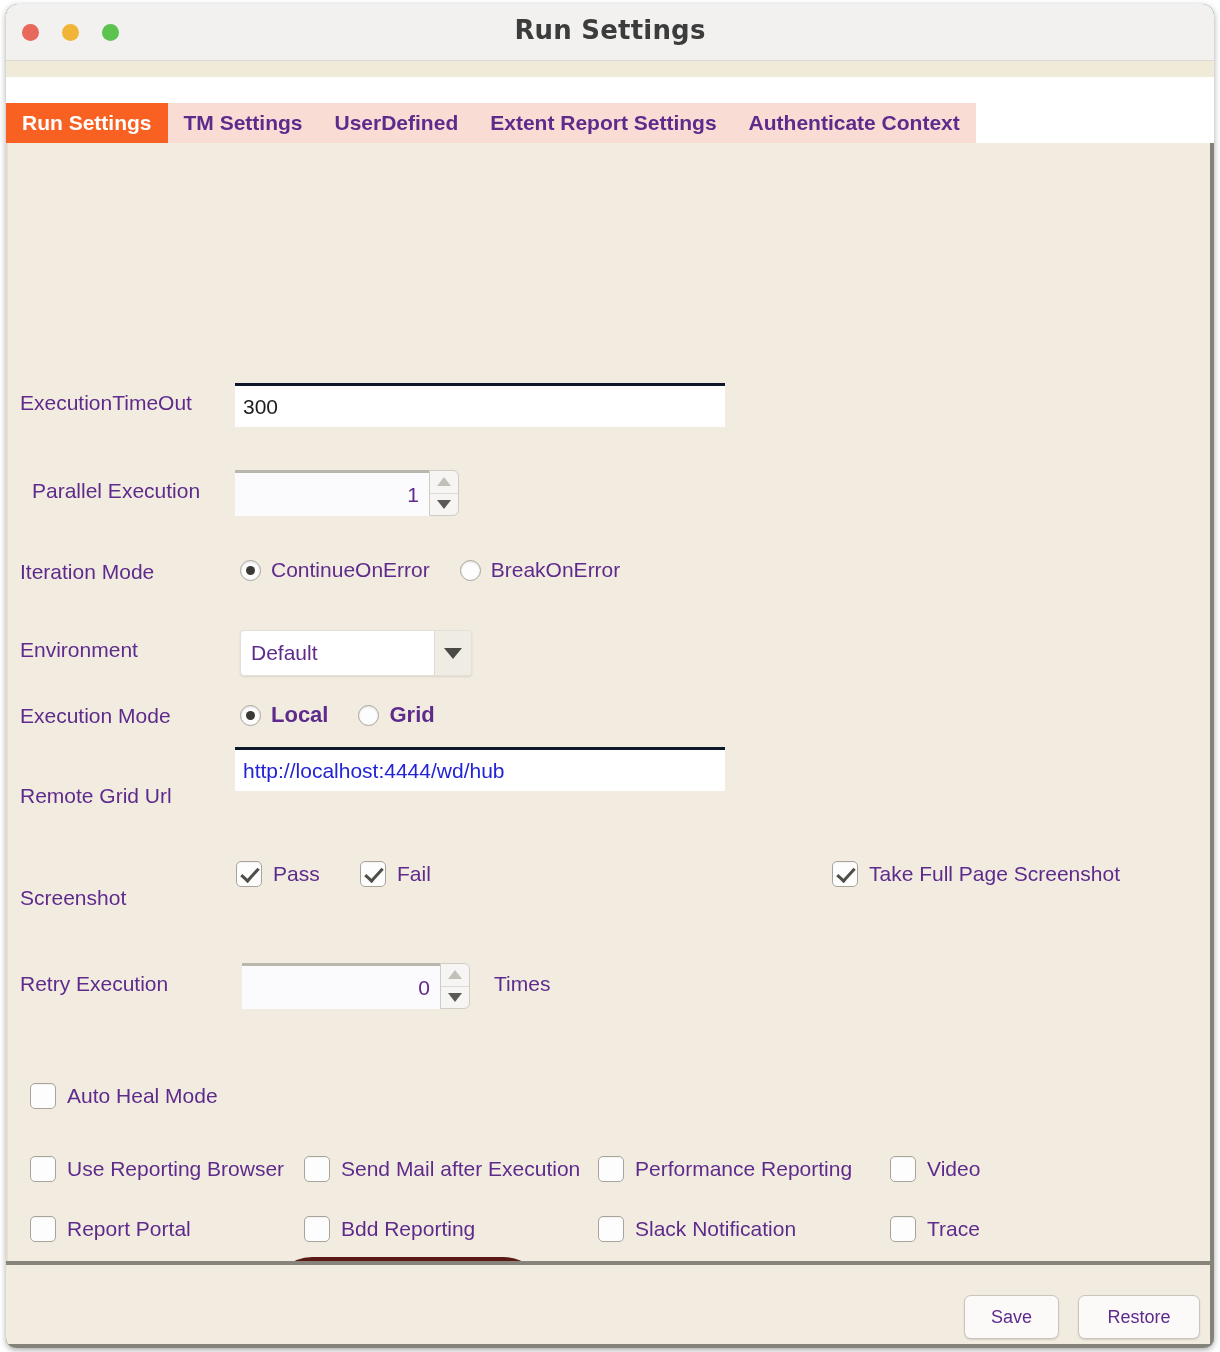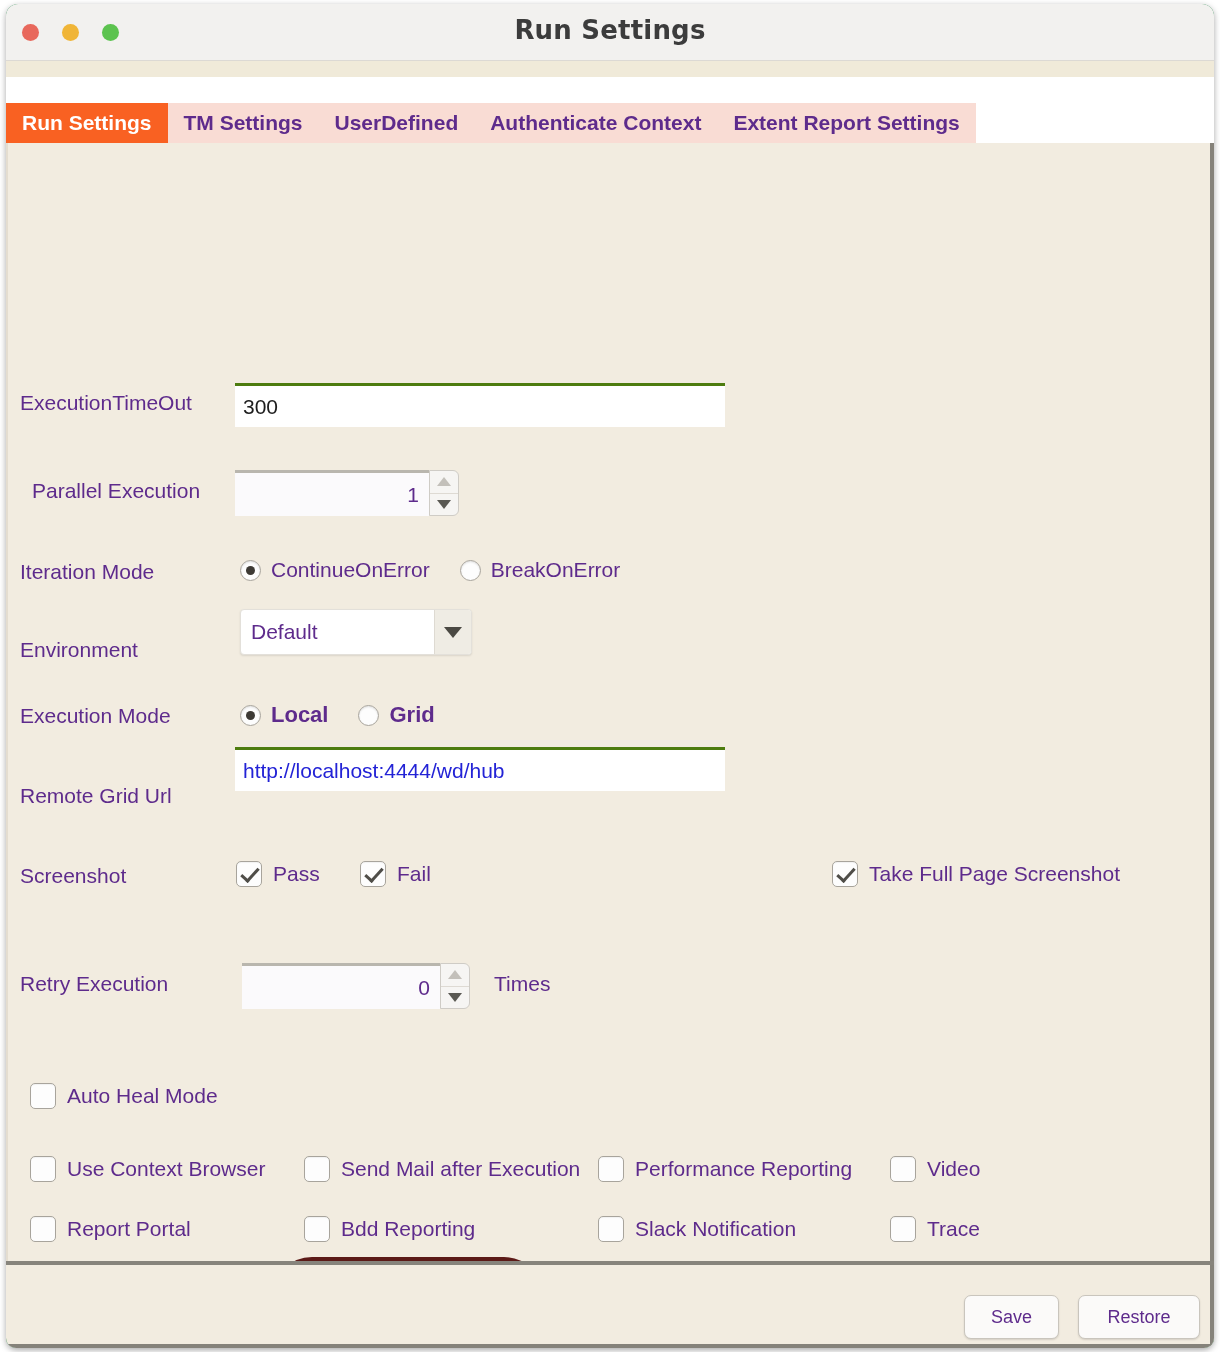--- a/index.html
+++ b/index.html
@@ -153,21 +153,21 @@
     font-size: 21px;
     color: #5e2b8c;
     white-space: nowrap;
   }
 
   
   .textfield {
     position: absolute;
     background: #ffffff;
     border: none;
-    border-top: 3px solid #4d7c0f;
+    border-top: 3px solid #0f172a;
     box-sizing: border-box;
     font-family: "Liberation Sans", sans-serif;
     font-size: 21px;
     color: #1d1d1d;
     padding: 0 8px;
     outline: none;
   }
   .textfield.url { color: #2323d6; }
 
   
@@ -363,22 +363,22 @@
   </div>
 
   <div id="beige-strip"></div>
   <div id="white-strip"></div>
 
   <div id="tabbar">
     <div id="tabstrip">
       <div class="tab active">Run Settings</div>
       <div class="tab">TM Settings</div>
       <div class="tab">UserDefined</div>
+      <div class="tab">Extent Report Settings</div>
       <div class="tab">Authenticate Context</div>
-      <div class="tab">Extent Report Settings</div>
     </div>
   </div>
   <div id="panel-top-line"></div>
 
   <div id="panel">
 
     <div class="lbl" style="left:12px; top:248px;">ExecutionTimeOut</div>
     <input class="textfield" style="left: 227px; top: 240px; width: 490px; height: 44px;" value="300">
 
     <div class="lbl" style="left:24px; top:336px;">Parallel Execution</div>
@@ -400,21 +400,21 @@
         <span class="radio checked"></span>
         <span class="radio-label">ContinueOnError</span>
       </div>
       <div class="radio-item">
         <span class="radio"></span>
         <span class="radio-label">BreakOnError</span>
       </div>
     </div>
 
     <div class="lbl" style="left:12px; top:495px;">Environment</div>
-    <div class="combo" style="left:232px; top:466px; width:232px; height:46px;">
+    <div class="combo" style="left:232px; top:487px; width:232px; height:46px;">
       <span class="combo-text">Default</span>
       <span class="combo-arrow-box">
         <span class="combo-arrow"></span>
       </span>
     </div>
 
     <div class="lbl" style="left:12px; top:561px;">Execution Mode</div>
     <div class="radio-group" style="left:232px; top:559px;">
       <div class="radio-item">
         <span class="radio checked"></span>
@@ -422,21 +422,21 @@
       </div>
       <div class="radio-item">
         <span class="radio"></span>
         <span class="radio-label bold">Grid</span>
       </div>
     </div>
 
     <div class="lbl" style="left:12px; top:641px;">Remote Grid Url</div>
     <input class="textfield url" style="left: 227px; top: 604px; width: 490px; height: 44px;" value="http://localhost:4444/wd/hub">
 
-    <div class="lbl" style="left:12px; top:721px;text-align:right;">Screenshot</div>
+    <div class="lbl" style="left:12px; top:743px;text-align:right;">Screenshot</div>
     <div class="cbitem" style="left:228px; top:718px;">
       <span class="cbox checked"></span>
       <span class="cblabel">Pass</span>
     </div>
     <div class="cbitem" style="left:352px; top:718px;">
       <span class="cbox checked"></span>
       <span class="cblabel">Fail</span>
     </div>
     <div class="cbitem" style="left:824px; top:718px;">
       <span class="cbox checked"></span>
@@ -457,21 +457,21 @@
     </div>
     <div class="lbl" style="left:486px; top:829px;">Times</div>
 
     <div class="cbitem" style="left:22px; top:940px;">
       <span class="cbox"></span>
       <span class="cblabel">Auto Heal Mode</span>
     </div>
 
     <div class="cbitem" style="left:22px; top:1013px;">
       <span class="cbox"></span>
-      <span class="cblabel">Use Context Browser</span>
+      <span class="cblabel">Use Reporting Browser</span>
     </div>
     <div class="cbitem" style="left:296px; top:1013px;">
       <span class="cbox"></span>
       <span class="cblabel">Send Mail after Execution</span>
     </div>
     <div class="cbitem" style="left:590px; top:1013px;">
       <span class="cbox"></span>
       <span class="cblabel">Performance Reporting</span>
     </div>
     <div class="cbitem" style="left:882px; top:1013px;">

